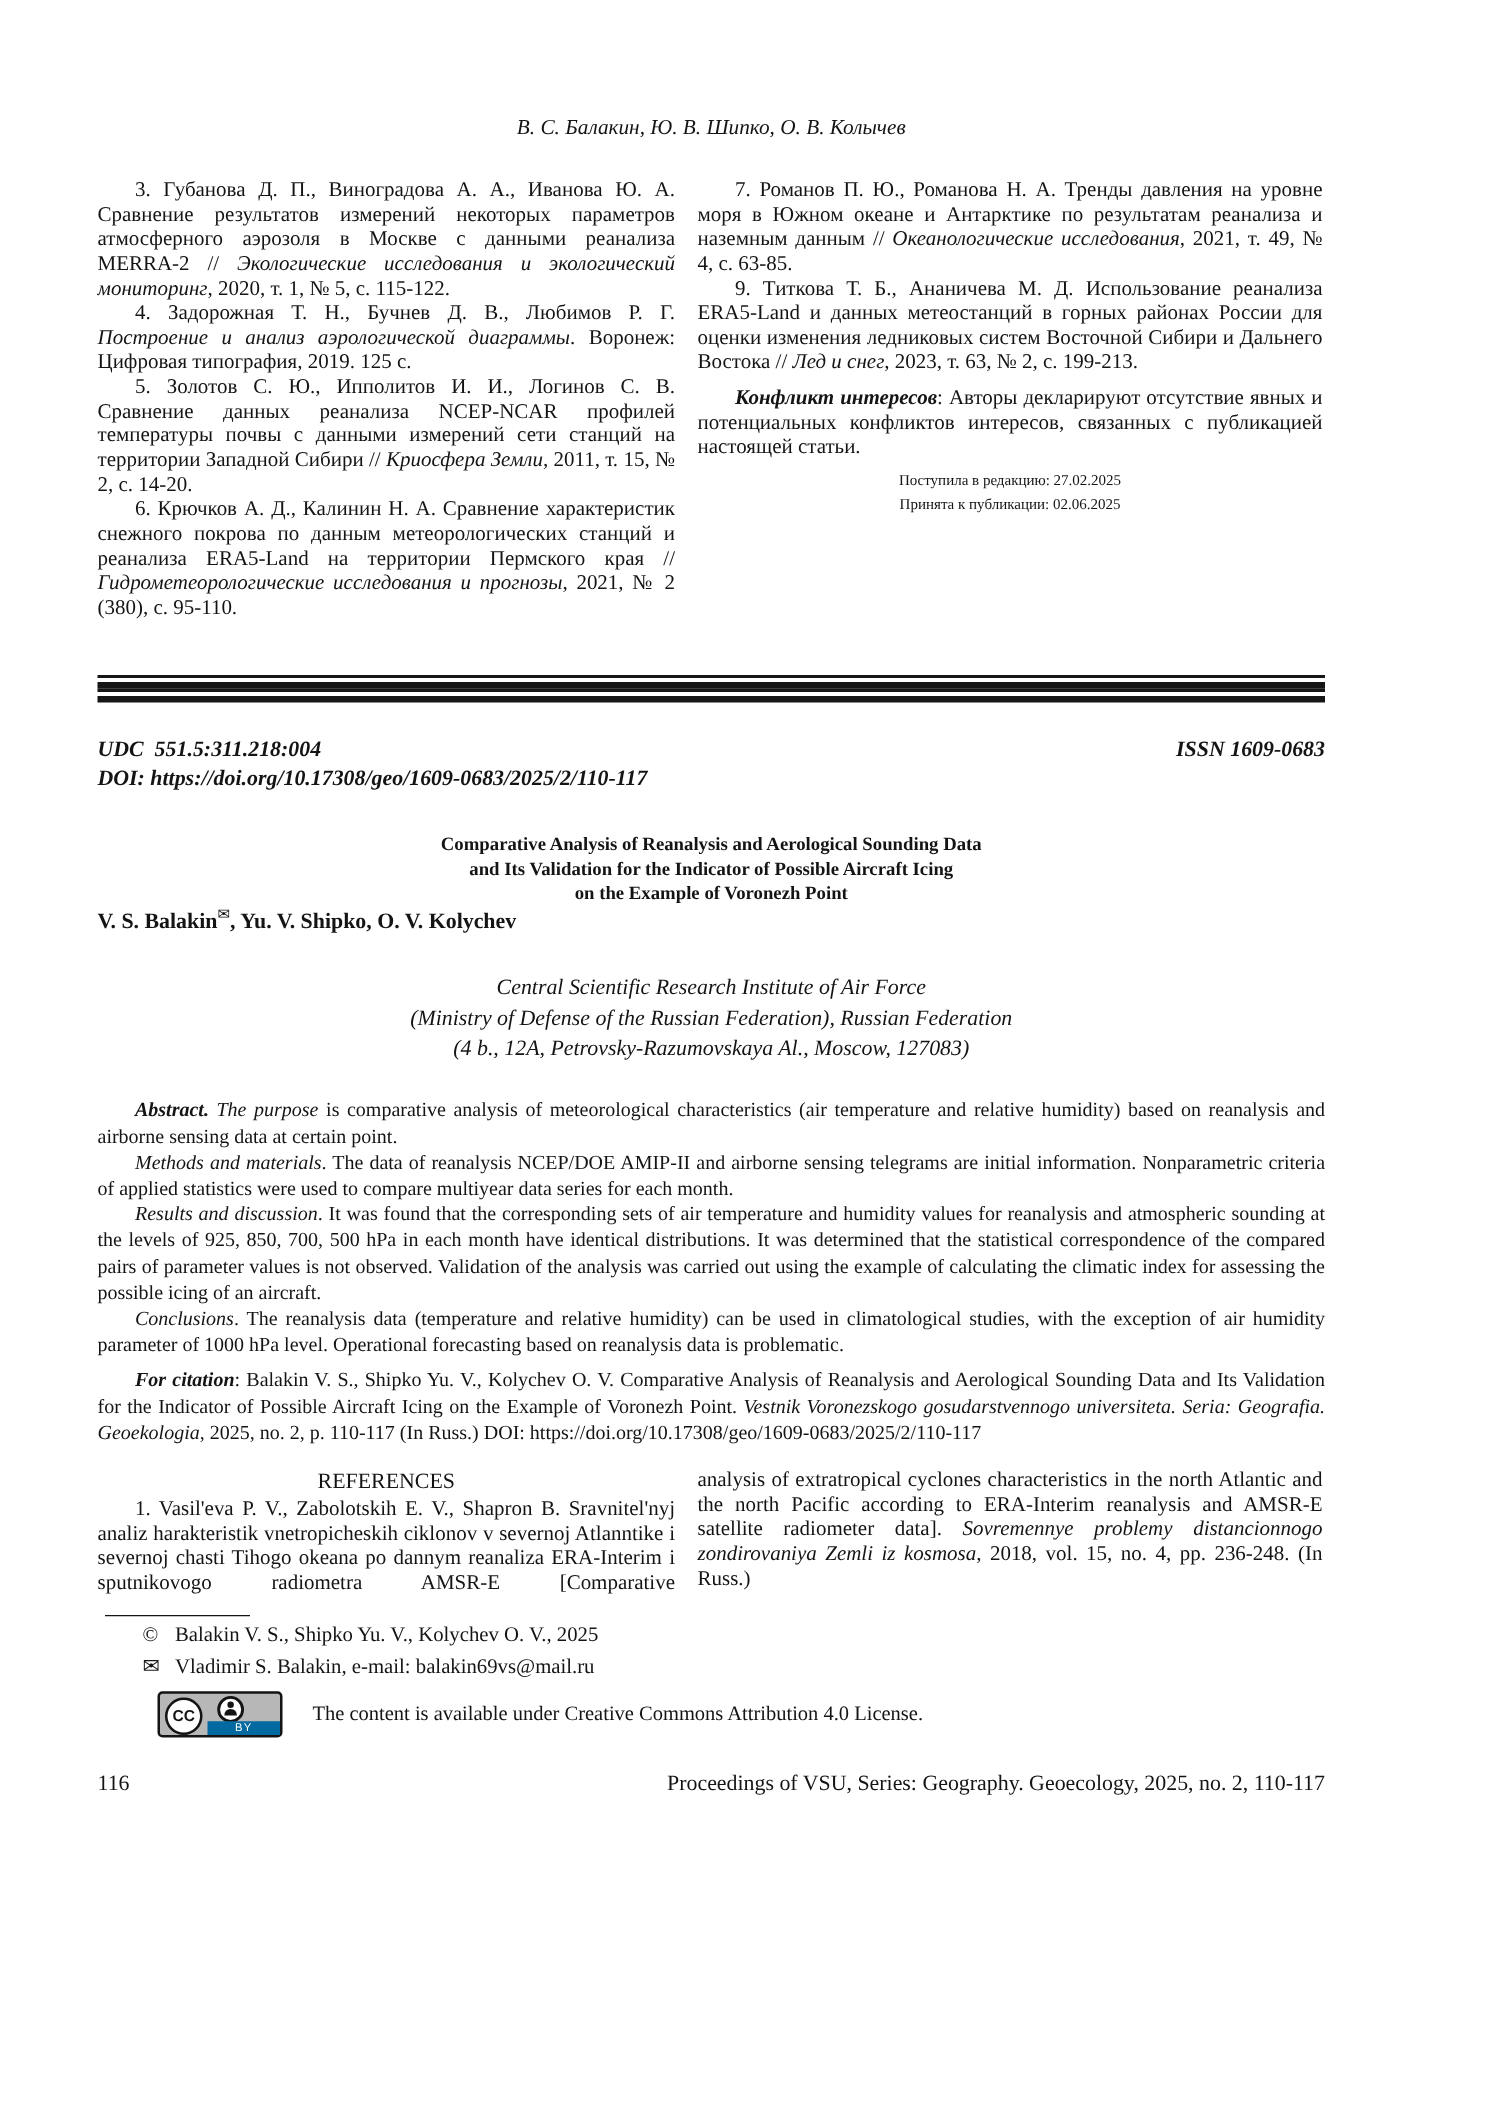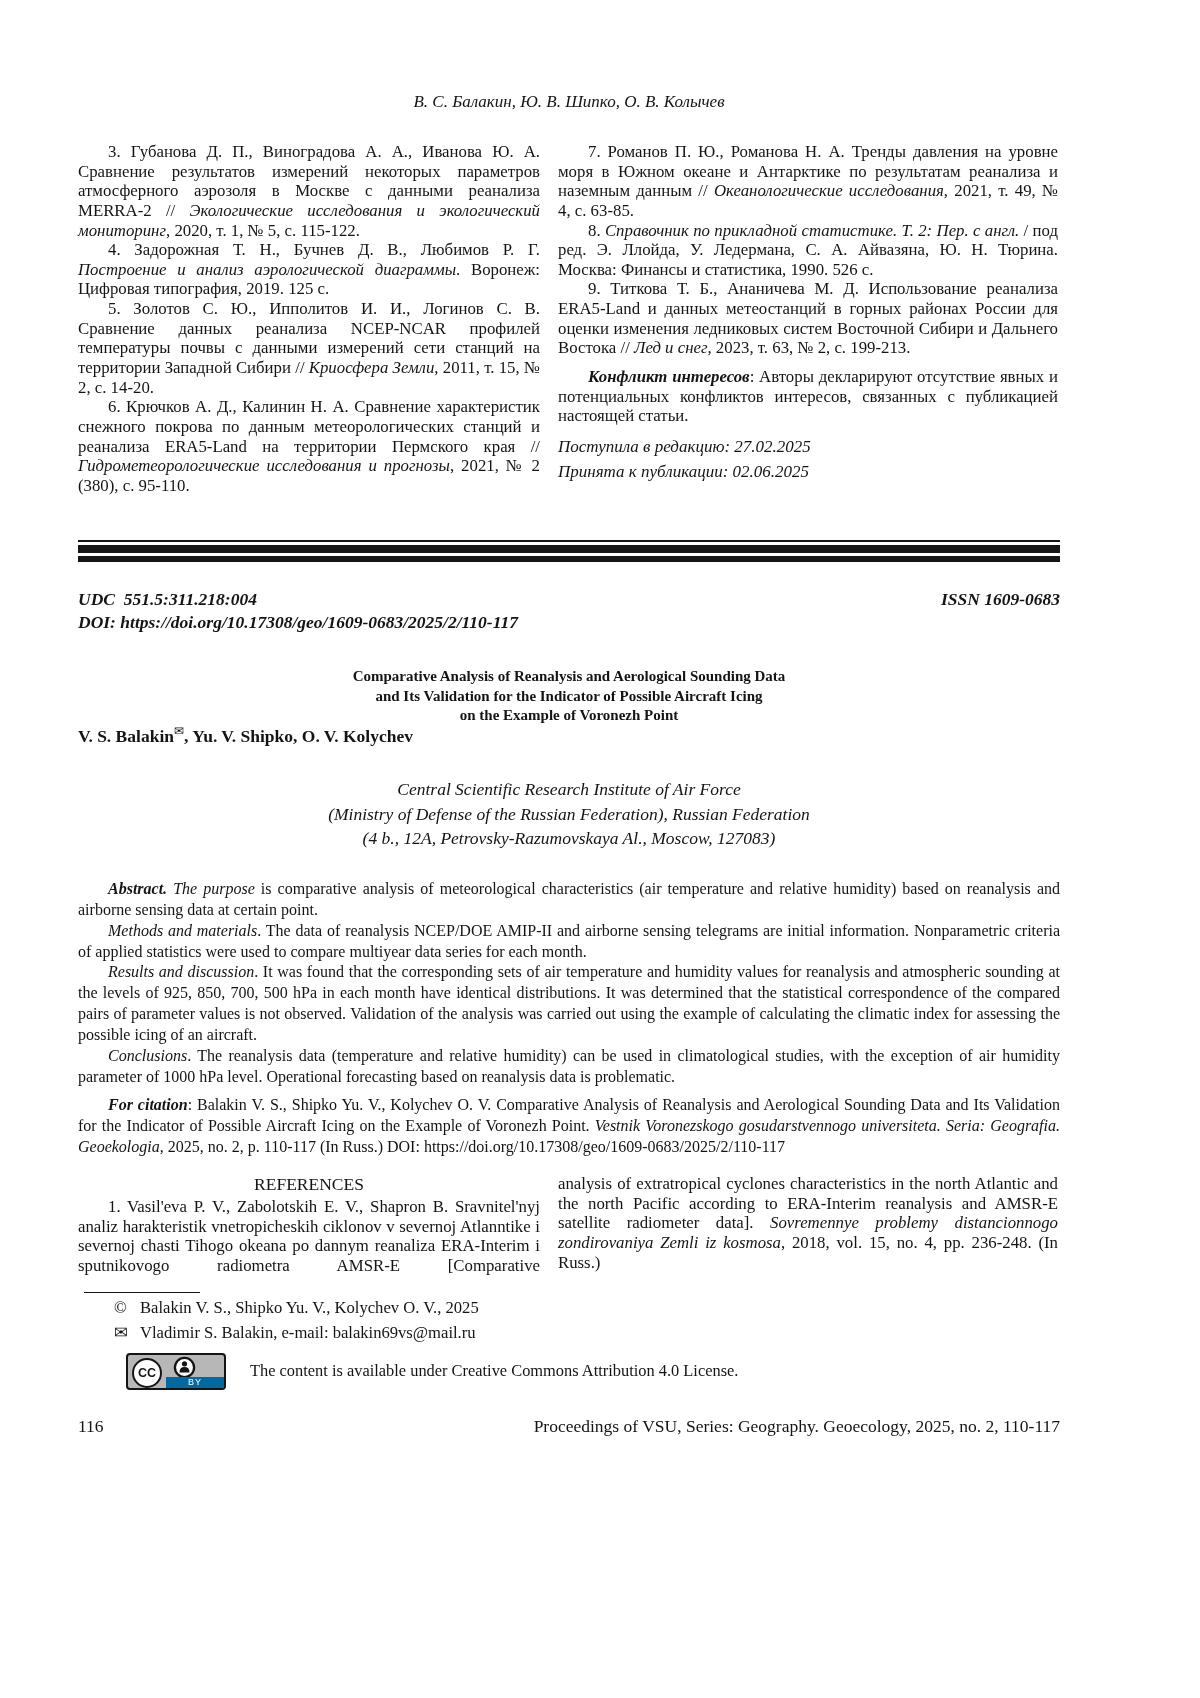--- a/index.html
+++ b/index.html
@@ -13,21 +13,21 @@
   
   .ru-authors{margin-top:92px;text-align:center;font-style:italic;font-size:17px;}
 
   
   .two-col{display:flex;gap:18px;margin-top:30px;}
   .col-l{width:462px;flex:0 0 462px;}
   .col-r{width:500px;flex:0 0 500px;}
   p.ref{margin:0;text-align:justify;text-indent:30px;font-size:16.8px;line-height:1.17;}
   p.ref.justify-last{text-align-last:justify;}
   p.conflict{margin:9px 0 0 0;text-align:justify;text-indent:30px;font-size:16.8px;line-height:1.17;}
-  .date-line{margin-top:4px;text-align:left;font-style:italic;font-size:17px;line-height:1.25;}
+  .date-line{margin-top:4px;text-align:center;font-size:12px;line-height:1.25;}
   .date-line:first-of-type{margin-top:10px;}
 
   
   .banner{margin-top:44px;}
   .dblrule{height:11px;background:linear-gradient(to bottom,#161616 0px,#161616 2.5px,transparent 2.5px,transparent 5.5px,#161616 5.5px,#161616 11px);}
   .banner-title{text-align:center;font-weight:bold;font-size:20.5px;letter-spacing:0.4px;padding:11px 0 10px 0;}
 
   
   .meta{margin-top:26px;font-weight:bold;font-style:italic;font-size:17.5px;line-height:1.35;}
   .meta-row{display:flex;justify-content:space-between;}
@@ -76,21 +76,20 @@
 
   <div class="two-col">
     <div class="col-l">
       <p class="ref"><span>3. Губанова Д. П., Виноградова А. А., Иванова Ю. А. Сравнение результатов измерений некоторых параметров атмосферного аэрозоля в Москве с данными реанализа MERRA-2 // </span><span class="seg-i">Экологические исследования и экологический мониторинг</span><span>, 2020, т. 1, № 5, с. 115-122.</span></p>
       <p class="ref"><span>4. Задорожная Т. Н., Бучнев Д. В., Любимов Р. Г. </span><span class="seg-i">Построение и анализ аэрологической диаграммы</span><span>. Воронеж: Цифровая типография, 2019. 125 с.</span></p>
       <p class="ref"><span>5. Золотов С. Ю., Ипполитов И. И., Логинов С. В. Сравнение данных реанализа NCEP-NCAR профилей температуры почвы с данными измерений сети станций на территории Западной Сибири // </span><span class="seg-i">Криосфера Земли</span><span>, 2011, т. 15, № 2, с. 14-20.</span></p>
       <p class="ref"><span>6. Крючков А. Д., Калинин Н. А. Сравнение характеристик снежного покрова по данным метеорологических станций и реанализа ERA5-Land на территории Пермского края // </span><span class="seg-i">Гидрометеорологические исследования и прогнозы</span><span>, 2021, № 2 (380), с. 95-110.</span></p>
     </div>
     <div class="col-r">
       <p class="ref"><span>7. Романов П. Ю., Романова Н. А. Тренды давления на уровне моря в Южном океане и Антарктике по результатам реанализа и наземным данным // </span><span class="seg-i">Океанологические исследования</span><span>, 2021, т. 49, № 4, с. 63-85.</span></p>
-      <p class="ref"><span>8. </span><span class="seg-i">Справочник по прикладной статистике. Т. 2: Пер. с англ.</span><span> / под ред. Э. Ллойда, У. Ледермана, С. А. Айвазяна, Ю. Н. Тюрина. Москва: Финансы и статистика, 1990. 526 с.</span></p>
       <p class="ref"><span>9. Титкова Т. Б., Ананичева М. Д. Использование реанализа ERA5-Land и данных метеостанций в горных районах России для оценки изменения ледниковых систем Восточной Сибири и Дальнего Востока // </span><span class="seg-i">Лед и снег</span><span>, 2023, т. 63, № 2, с. 199-213.</span></p>
       <p class="conflict"><span class="seg-bi">Конфликт интересов</span><span>: Авторы декларируют отсутствие явных и потенциальных конфликтов интересов, связанных с публикацией настоящей статьи.</span></p>
       <div class="date-line">Поступила в редакцию: 27.02.2025</div>
       <div class="date-line">Принята к публикации: 02.06.2025</div>
     </div>
   </div>
 
   <div class="banner">
     <div class="dblrule"></div>
     <div class="dblrule"></div>

